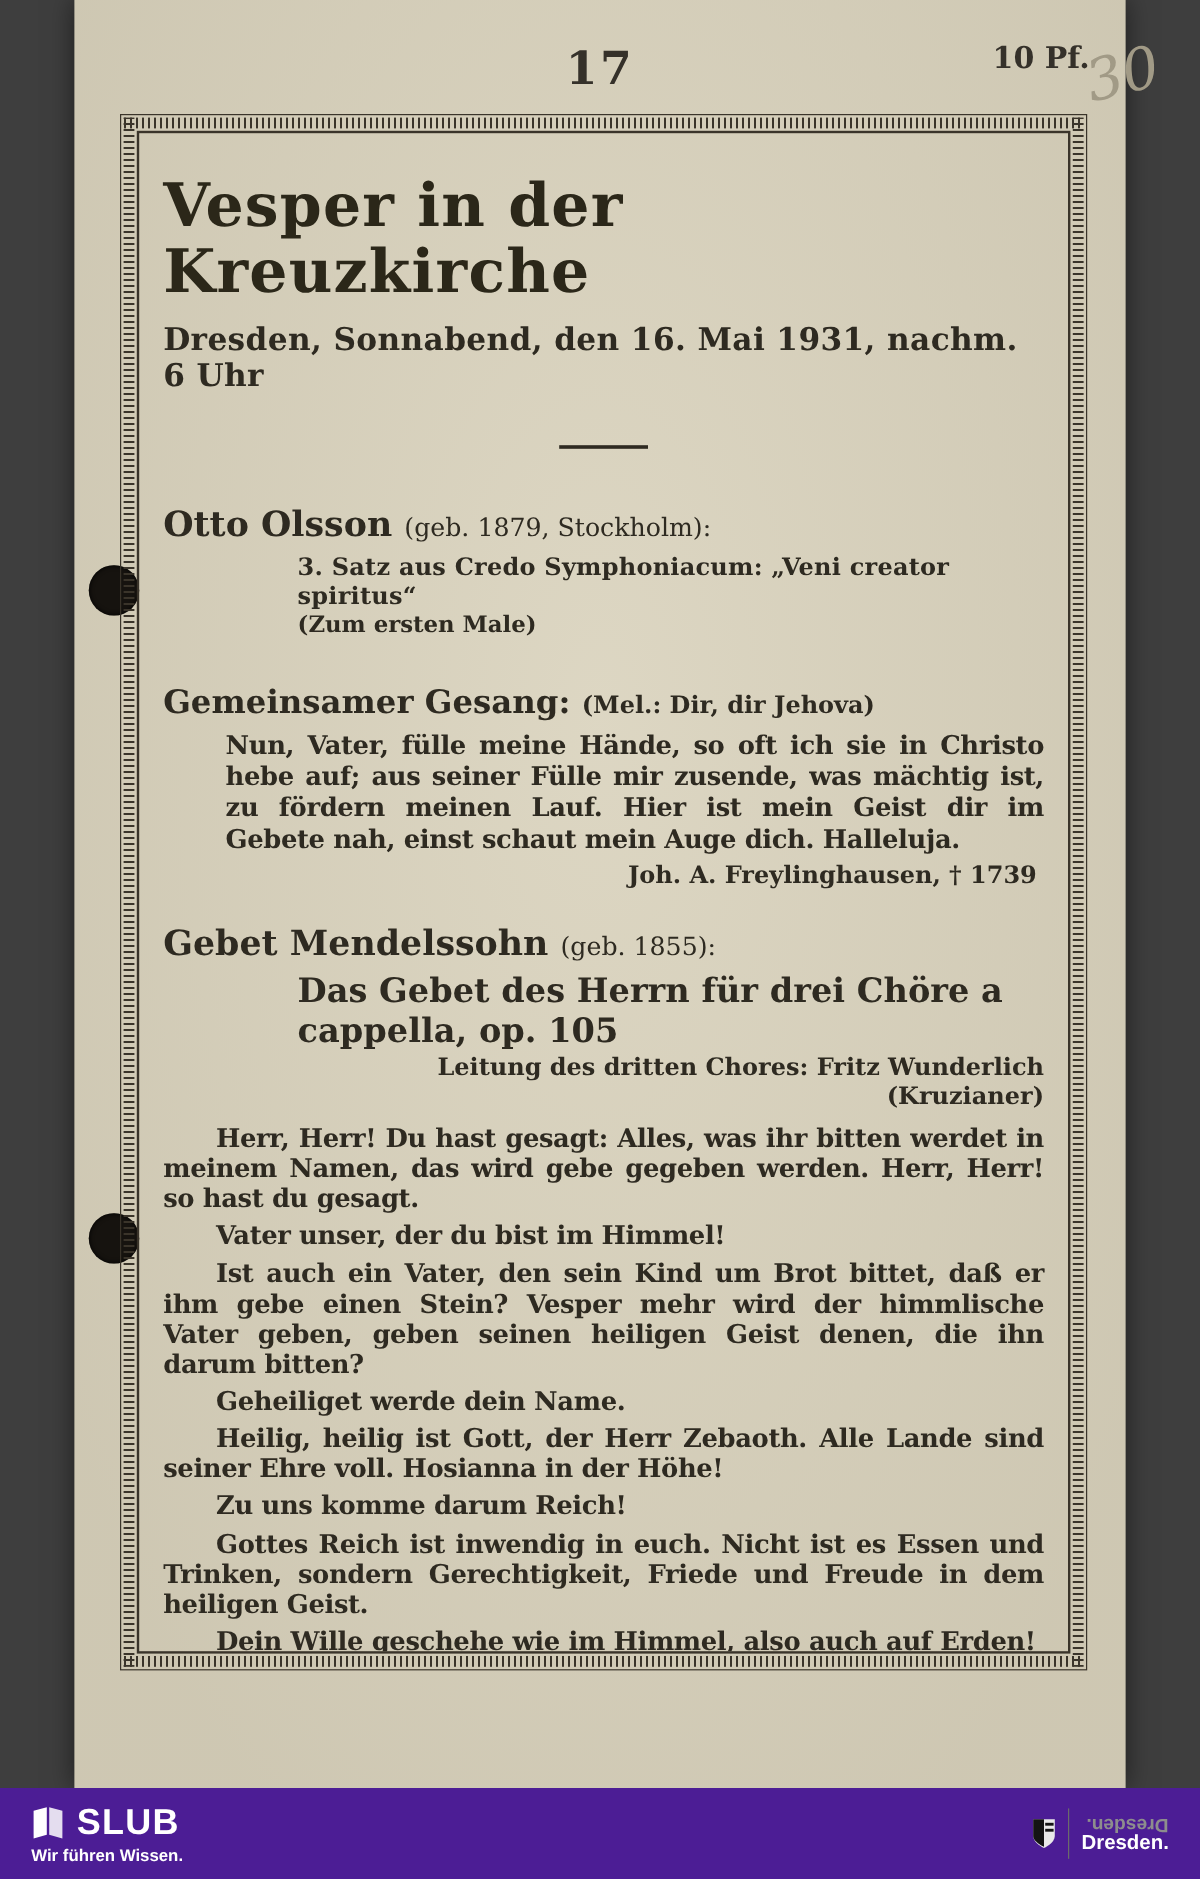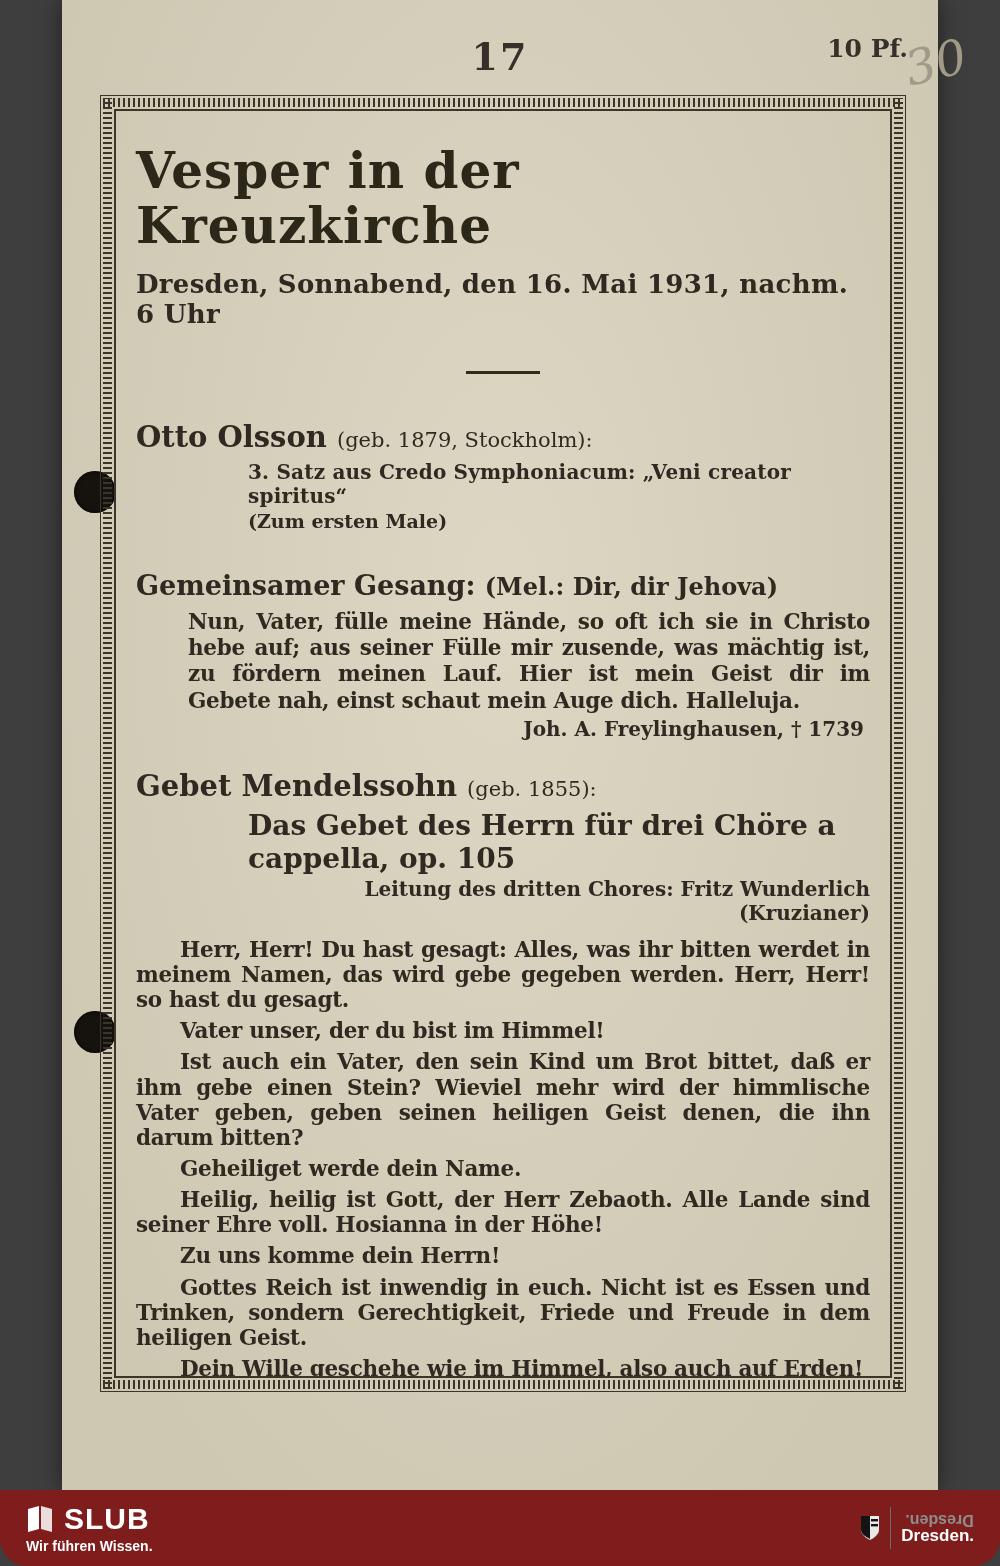--- a/index.html
+++ b/index.html
@@ -2,21 +2,21 @@
 <html><head>
 <meta charset="utf-8">
 <style>
   * { margin: 0; padding: 0; box-sizing: border-box; }
   html, body { background: #3e3e3e; }
   body {
     width: 1000px; height: 1566px;
     font-family: "DejaVu Serif", serif;
     position: relative; overflow: hidden;
   }
-  .stage { position: relative; width: 1000px; height: 1566px; background: #3e3e3e; overflow: hidden; border-radius: 27px; }
+  .stage { position: relative; width: 1000px; height: 1566px; background: #3e3e3e; overflow: hidden; }
 
   
   .page {
     position: absolute; left: 62px; top: 0; width: 876px; height: 1490px;
     background: #d9d2bc;
     background-image: radial-gradient(ellipse at 50% 40%, rgba(255,255,255,0.10), rgba(0,0,0,0.05) 85%);
     box-shadow: 0 0 20px rgba(0,0,0,0.5);
     color: #2e2a21;
   }
   .page-number {
@@ -63,41 +63,41 @@
   .divider { width: 74px; height: 3px; background: #2e2a21; margin: 42px auto 0; }
 
   .sec-olsson { margin-top: 46px; }
   .composer-line { font-size: 29px; font-weight: bold; }
   .composer-note { font-size: 21px; font-weight: normal; }
   .work-line { margin: 6px 0 0 112px; font-size: 20px; font-weight: bold; letter-spacing: 0.2px; }
   .premiere-note { margin: 2px 0 0 112px; font-size: 19px; font-weight: bold; }
 
   .sec-gesang { margin-top: 38px; }
   .section-heading { font-size: 27px; font-weight: bold; }
-  .heading-note { font-size: 24px; font-weight: bold; }
+  .heading-note { font-size: 20px; font-weight: bold; }
   .hymn {
     margin: 8px 0 0 52px; font-size: 21.5px; font-weight: bold;
     text-align: justify; line-height: 1.22; letter-spacing: -0.3px;
   }
   .attribution { margin: 3px 6px 0 0; font-size: 20px; font-weight: bold; text-align: right; }
 
   .sec-mend { margin-top: 28px; }
   .work-line-2 { margin: 6px 0 0 112px; font-size: 28px; font-weight: bold; }
   .conductor-note { margin: 2px 0 0 112px; font-size: 20px; font-weight: bold; text-align: right; }
   .prayer { margin-top: 6px; }
   .para {
     margin-top: 6px; font-size: 21.5px; font-weight: bold;
     text-align: justify; text-indent: 44px; line-height: 1.17; letter-spacing: -0.3px;
   }
   .para-first { margin-top: 12px; }
 
   
   .footer {
     position: absolute; left: 0; top: 1490px; width: 1000px; height: 76px;
-    background: #7f1d1d; color: #ffffff;
+    background: #4c1d95; color: #ffffff;
     font-family: "Liberation Sans", sans-serif;
     display: flex; align-items: center; justify-content: space-between;
     padding: 0 26px;
   }
   .slub-brand { display: flex; flex-direction: column; }
   .slub-row { display: flex; align-items: center; gap: 10px; }
   .book-icon svg { display: block; }
   .slub-name { font-size: 30px; font-weight: bold; letter-spacing: 1px; }
   .slub-tagline { font-size: 14px; font-weight: bold; margin-top: 2px; }
   .dresden-brand { display: flex; align-items: center; gap: 10px; }
@@ -155,24 +155,24 @@
           <div class="composer-line">
             <span>Gebet Mendelssohn</span>
             <span class="composer-note">(geb. 1855):</span>
           </div>
           <div class="work-line-2">Das Gebet des Herrn für drei Chöre a cappella, op. 105</div>
           <div class="conductor-note">Leitung des dritten Chores: Fritz Wunderlich (Kruzianer)</div>
 
           <div class="prayer">
             <p class="para para-first">Herr, Herr! Du hast gesagt: Alles, was ihr bitten werdet in meinem Namen, das wird gebe gegeben werden. Herr, Herr! so hast du gesagt.</p>
             <p class="para">Vater unser, der du bist im Himmel!</p>
-            <p class="para">Ist auch ein Vater, den sein Kind um Brot bittet, daß er ihm gebe einen Stein? Wieviel mehr wird der himmlische Vater geben, geben seinen heiligen Geist denen, die ihn darum bitten?</p>
+            <p class="para">Ist auch ein Vater, den sein Kind um Brot bittet, daß er ihm gebe einen Stein? Vesper mehr wird der himmlische Vater geben, geben seinen heiligen Geist denen, die ihn darum bitten?</p>
             <p class="para">Geheiliget werde dein Name.</p>
             <p class="para">Heilig, heilig ist Gott, der Herr Zebaoth. Alle Lande sind seiner Ehre voll. Hosianna in der Höhe!</p>
-            <p class="para">Zu uns komme dein Herrn!</p>
+            <p class="para">Zu uns komme darum Reich!</p>
             <p class="para">Gottes Reich ist inwendig in euch. Nicht ist es Essen und Trinken, sondern Gerechtigkeit, Friede und Freude in dem heiligen Geist.</p>
             <p class="para">Dein Wille geschehe wie im Himmel, also auch auf Erden!</p>
 
           </div>
         </section>
 
       </div>
     </div>
   </div>
 

